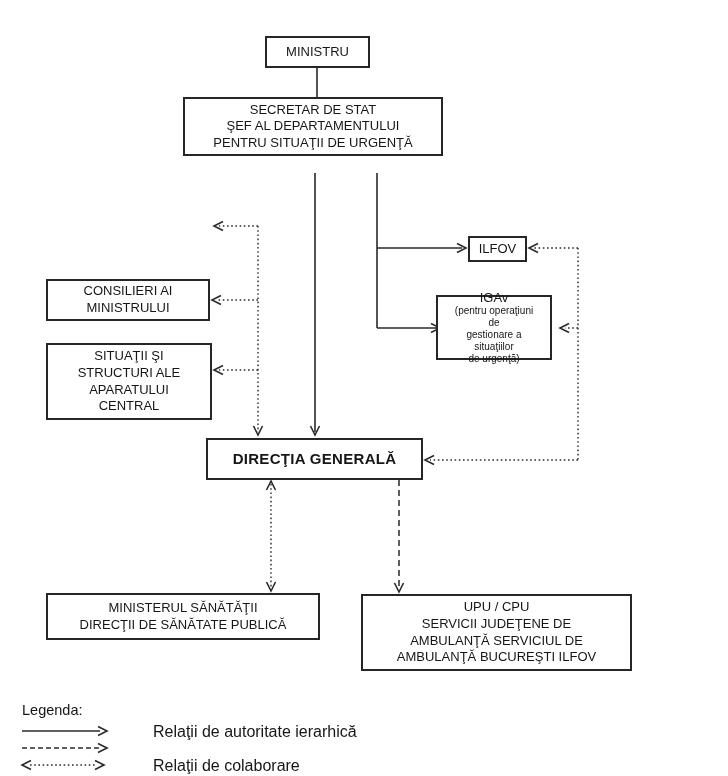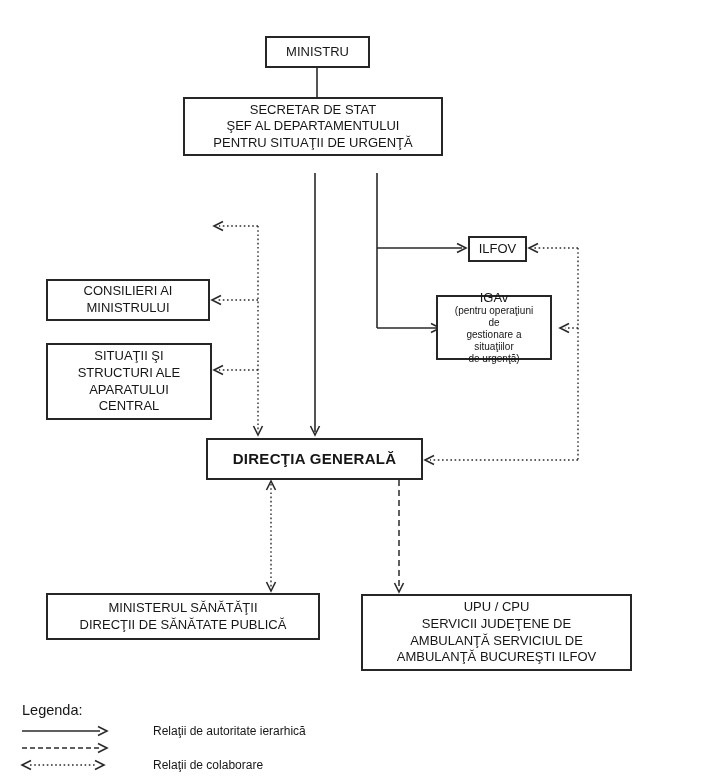--- a/index.html
+++ b/index.html
@@ -21,21 +21,21 @@
   #node-consilieri{left:46px;top:251px;width:164px;height:42px;}
   #node-unitati{left:46px;top:315px;width:166px;height:77px;}
   #node-igsu{left:468px;top:208px;width:59px;height:26px;}
   #node-igav{left:436px;top:267px;width:116px;height:65px;flex-direction:column;padding:2px 13px;}
   #node-igav .igav-title{font-size:13px;line-height:1.15;}
   #node-igav .igav-sub{font-size:10px;line-height:1.18;white-space:pre-line;}
   #node-directia{left:206px;top:410px;width:217px;height:42px;font-weight:bold;font-size:15px;letter-spacing:.3px;}
   #node-minister{left:46px;top:565px;width:274px;height:47px;}
   #node-upu{left:361px;top:566px;width:271px;height:77px;}
   .legend-title{position:absolute;left:22px;top:674px;font-size:14.5px;}
-  .legend-label{position:absolute;left:153px;font-size:12px;line-height:17px;}
+  .legend-label{position:absolute;left:153px;font-size:16px;line-height:17px;}
   #legend-label-0{top:695px;}
   #legend-label-1{top:712px;}
   #legend-label-2{top:729px;}
 </style>
 </head>
 <body>
 
 <div class="stage">
 
   <svg class="connectors" viewBox="0 0 728 776" xmlns="http://www.w3.org/2000/svg">

